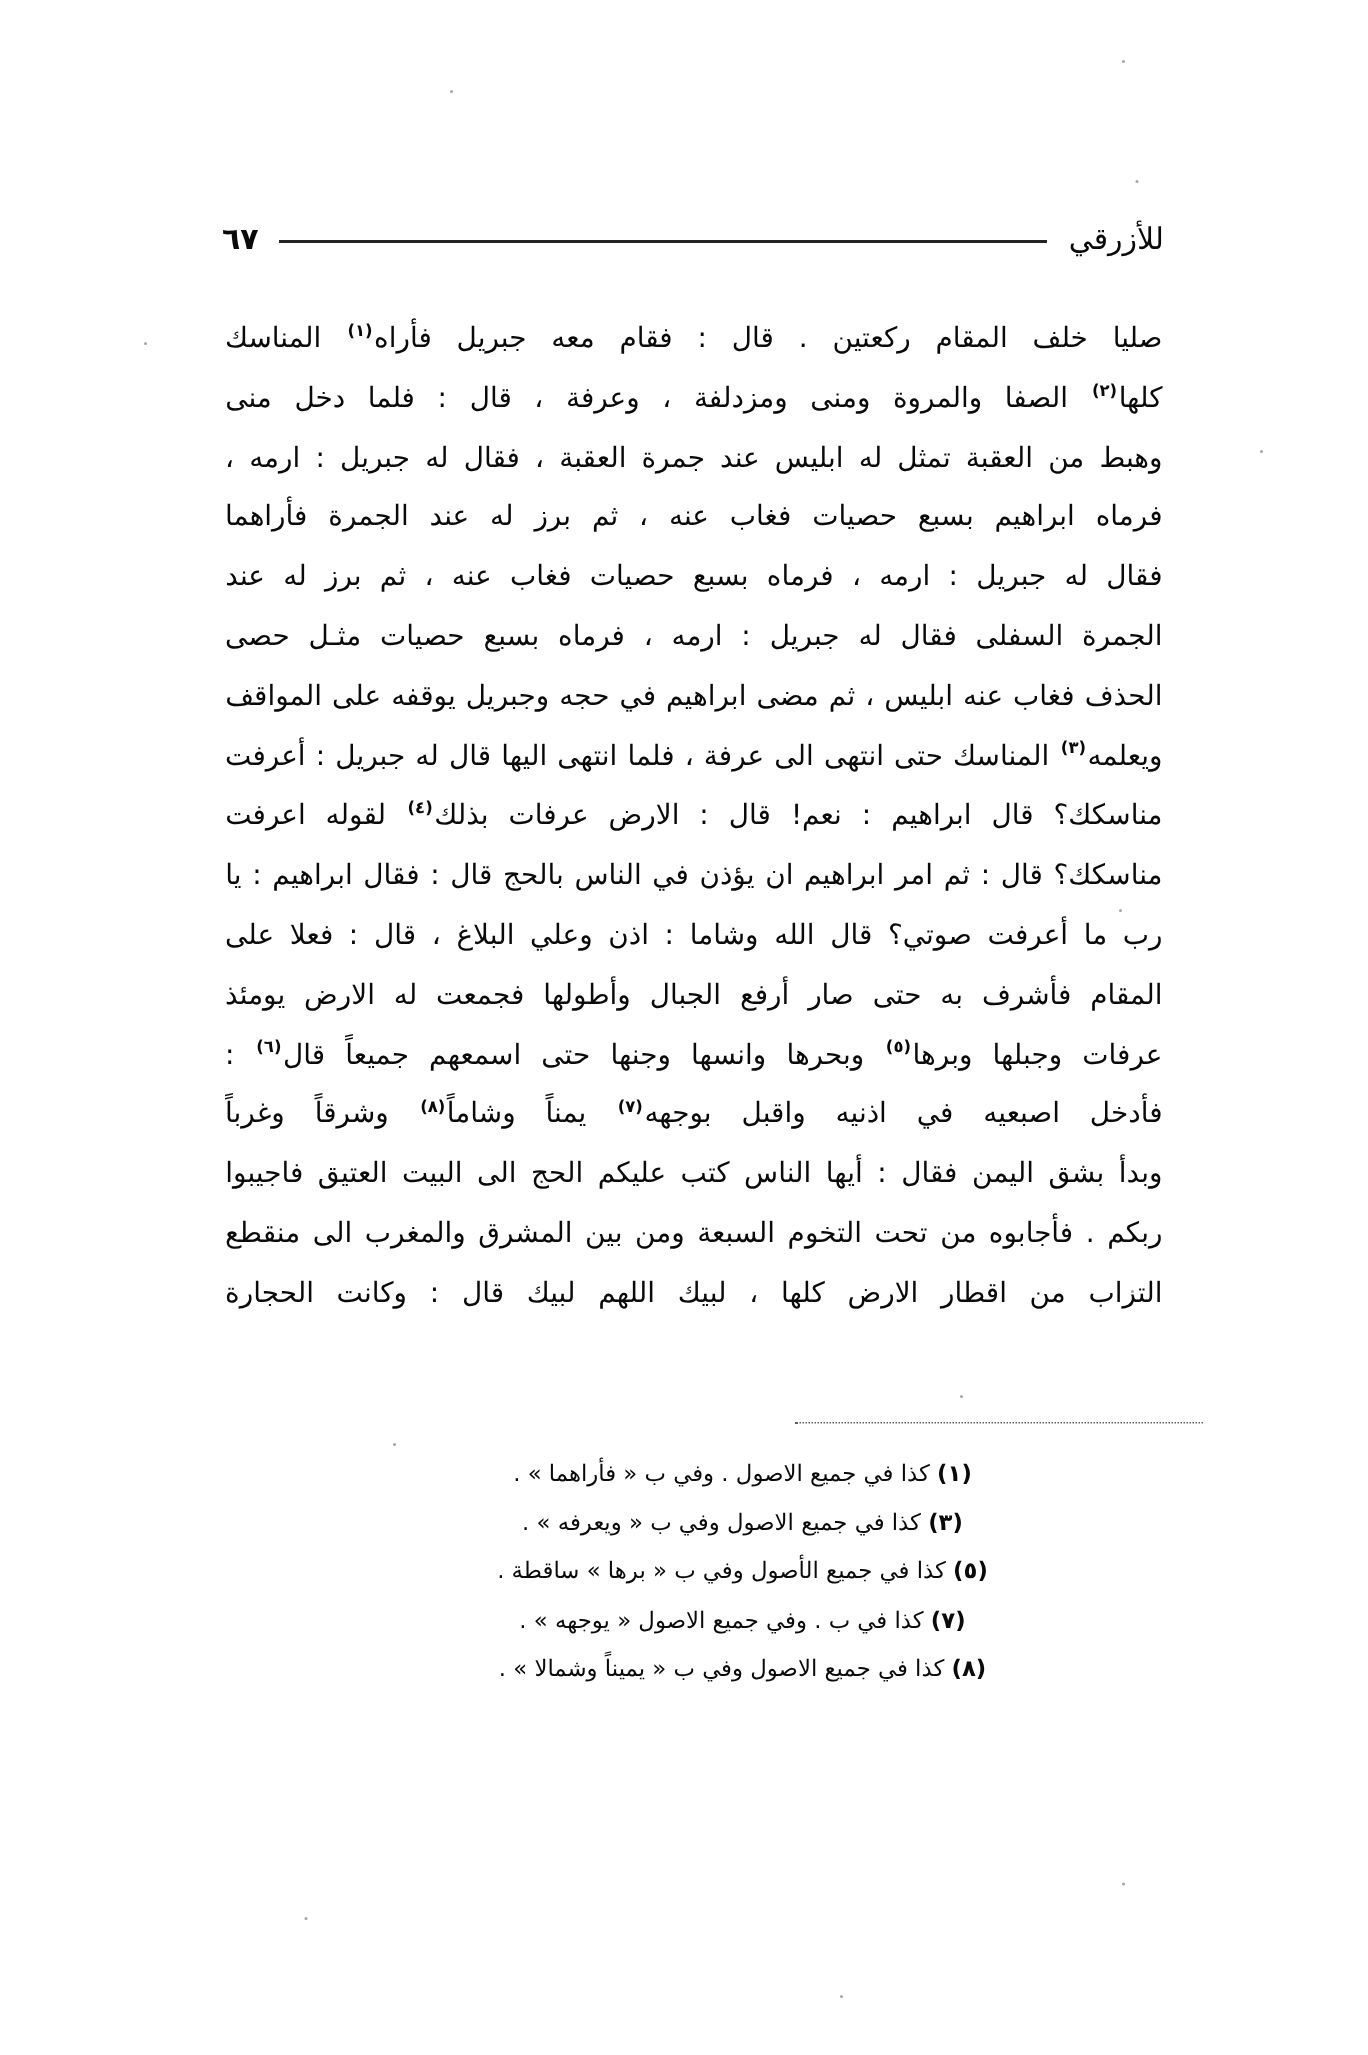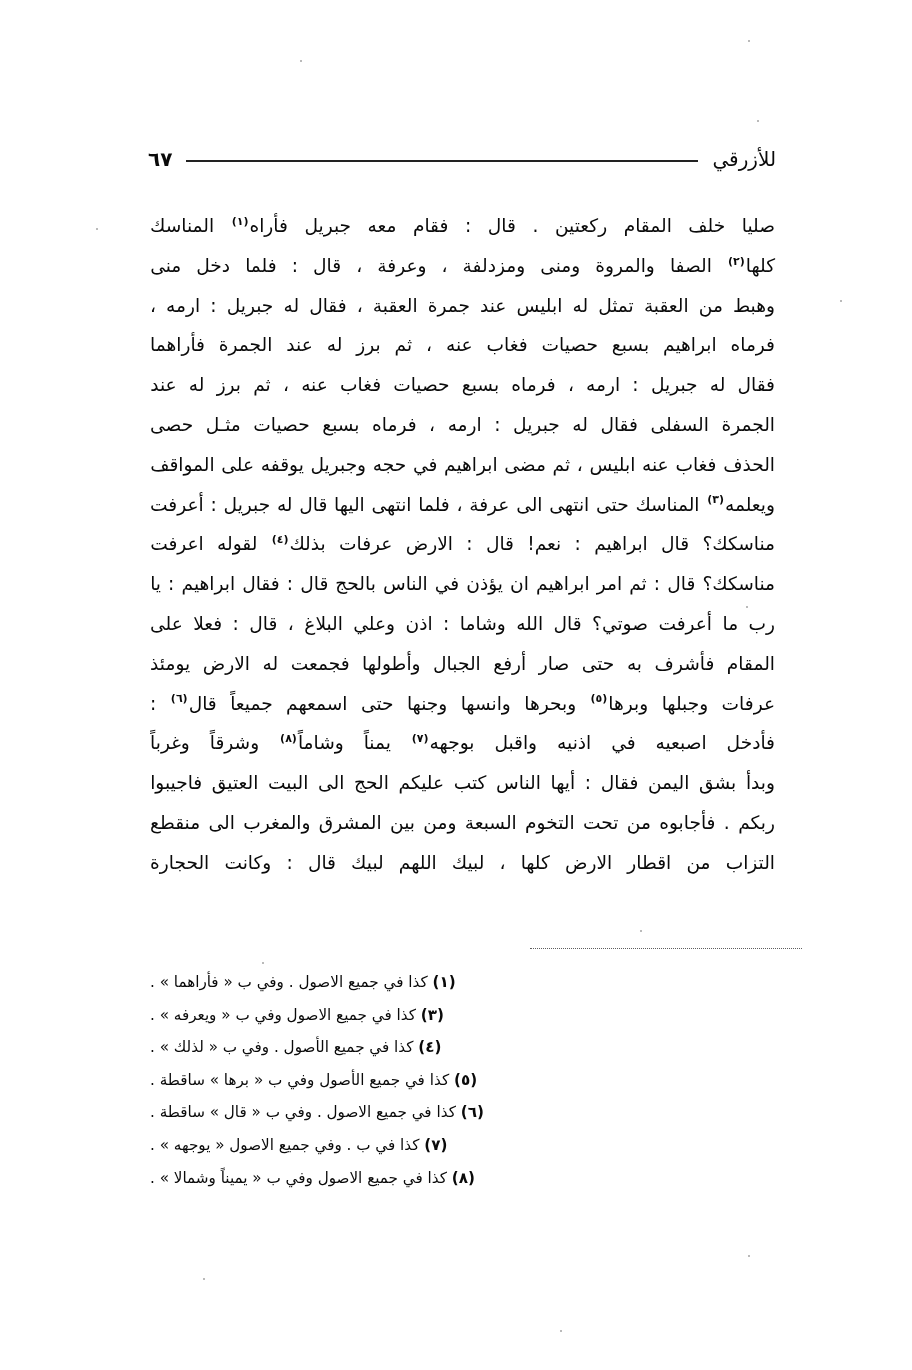--- a/index.html
+++ b/index.html
@@ -99,21 +99,21 @@
     border-top: 1.4px dotted #2a2a2a;
     opacity: .75;
   }
 
   
   .footnotes {
     position: absolute;
     top: 966px;
     left: 150px;
     width: 690px;
-    text-align: left;
+    text-align: center;
   }
   .fn-item {
     font-size: 15.2px;
     line-height: 32.6px;
     height: 32.6px;
     white-space: nowrap;
     letter-spacing: 0.1px;
   }
   .fn-num {
     font-weight: 600;
@@ -403,23 +403,21 @@
         <span>وكانت</span>
         <span>الحجارة</span>
       </div>
     </div>
 
   <div class="fn-rule"></div>
 
   <div class="footnotes" id="footnote-list">
       <div class="fn-item"><span class="fn-num">(١)</span> <span>كذا في جميع الاصول . وفي ب « فأراهما » .</span></div>
       <div class="fn-item"><span class="fn-num">(٣)</span> <span>كذا في جميع الاصول وفي ب « ويعرفه » .</span></div>
-      <div class="fn-item"><span class="fn-num">(٤)</span> <span>كذا في جميع الأصول . وفي ب « لذلك » .</span></div>
       <div class="fn-item"><span class="fn-num">(٥)</span> <span>كذا في جميع الأصول وفي ب « برها » ساقطة .</span></div>
-      <div class="fn-item"><span class="fn-num">(٦)</span> <span>كذا في جميع الاصول . وفي ب « قال » ساقطة .</span></div>
       <div class="fn-item"><span class="fn-num">(٧)</span> <span>كذا في ب . وفي جميع الاصول « يوجهه » .</span></div>
       <div class="fn-item"><span class="fn-num">(٨)</span> <span>كذا في جميع الاصول وفي ب « يميناً وشمالا » .</span></div>
     </div>
 
 <div class="speck" style="left: 748px; top: 40px; width: 2px; height: 2px;"></div>
     <div class="speck" style="left: 757px; top: 120px; width: 2px; height: 2px;"></div>
     <div class="speck" style="left: 262px; top: 962px; width: 2px; height: 2px;"></div>
     <div class="speck" style="left: 748px; top: 1255px; width: 2px; height: 2px;"></div>
     <div class="speck" style="left: 96px; top: 228px; width: 2px; height: 2px;"></div>
     <div class="speck" style="left: 840px; top: 300px; width: 2px; height: 2px;"></div>

